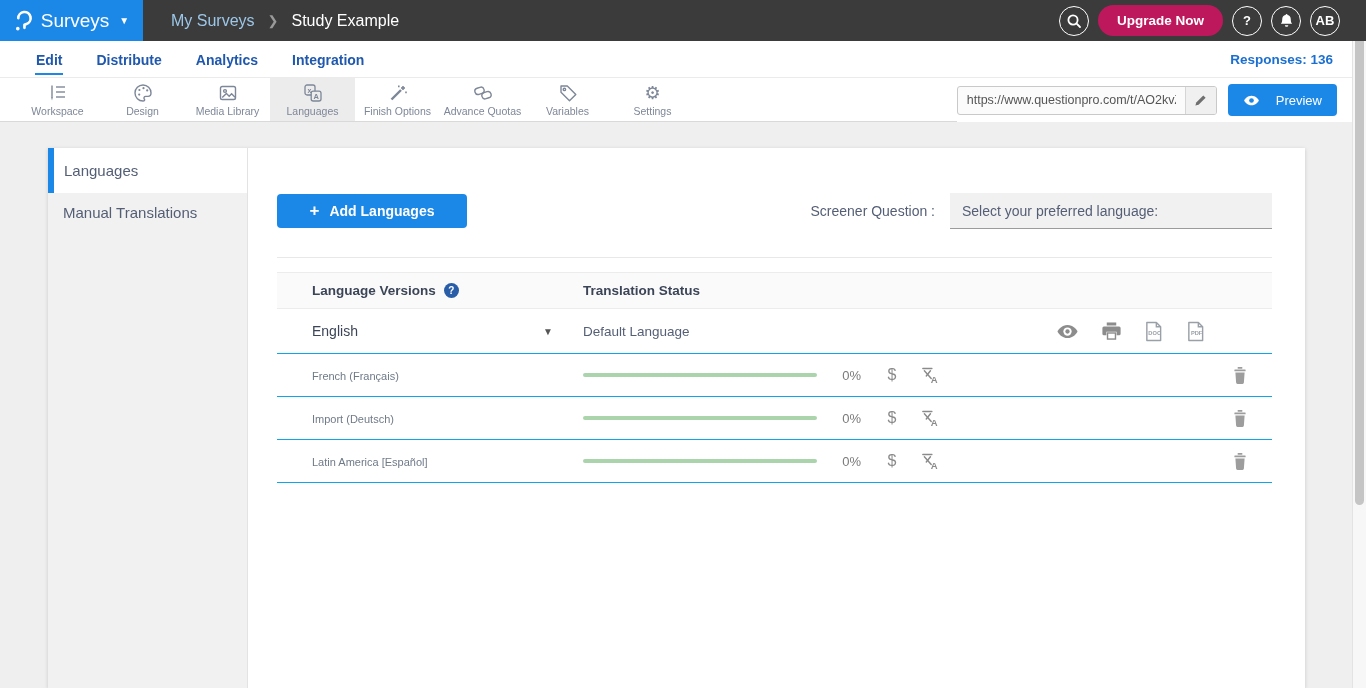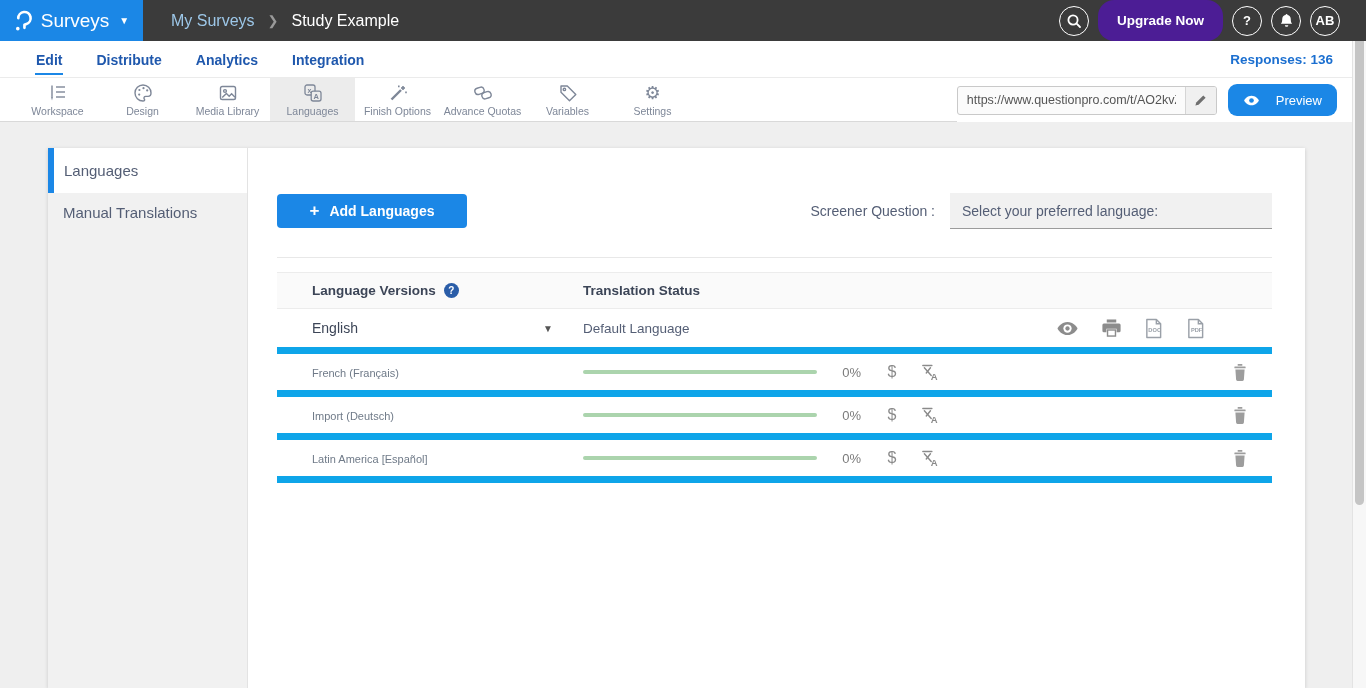--- a/index.html
+++ b/index.html
@@ -14,40 +14,40 @@
   .topbar { height:41px; background:#3b3b3b; display:flex; align-items:center; position:relative; z-index:5; }
   .brand { width:143px; height:41px; background:#1b87e6; display:flex; align-items:center; justify-content:center; gap:8px; color:#fff; cursor:pointer; }
   .brand-label { font-size:19px; }
   .brand-caret { font-size:10px; margin-left:2px; }
   .breadcrumb { display:flex; align-items:center; margin-left:28px; font-size:16px; }
   .crumb-parent { color:#9dc7e8; cursor:pointer; }
   .crumb-sep { color:#9a9a9a; margin:0 13px; font-size:13px; }
   .crumb-current { color:#ffffff; }
   .top-actions { margin-left:auto; display:flex; align-items:center; gap:9px; margin-right:26px; }
   .circle-btn { width:30px; height:30px; border:1.7px solid #fff; border-radius:50%; display:flex; align-items:center; justify-content:center; color:#fff; font-weight:bold; font-size:13px; background:transparent; cursor:pointer; flex-shrink:0; }
-  .upgrade-btn { background:#4c1d95; color:#fff; font-weight:bold; font-size:13.5px; height:41px; padding:0 19px; border-radius:16px; border:none; cursor:pointer; font-family:inherit; }
+  .upgrade-btn { background:#be185d; color:#fff; font-weight:bold; font-size:13.5px; height:31px; padding:0 19px; border-radius:16px; border:none; cursor:pointer; font-family:inherit; }
 
   
   .tabrow { height:37px; background:#fff; display:flex; align-items:center; padding-left:19px; border-bottom:1px solid #ececec; position:relative; }
   .tab { font-size:14px; font-weight:bold; color:#1f58ad; margin:0 16px; cursor:pointer; padding:9px 1px 7px; }
   .tab.active { border-bottom:2px solid #1b87e6; padding-bottom:5px; }
   .responses { margin-left:auto; margin-right:33px; color:#1b6fd0; font-size:13.5px; font-weight:bold; }
 
   
   .toolbar { height:44px; background:#fff; display:flex; align-items:stretch; padding-left:15px; border-bottom:1px solid #d9d9d9; box-shadow:0 1px 2px rgba(0,0,0,.07); position:relative; }
   .tool { width:85px; display:flex; flex-direction:column; align-items:center; justify-content:center; gap:2px; color:#7e8798; cursor:pointer; }
   .tool.active { background:#ececec; }
   .tool svg, .tool .uglyph { height:20px; display:block; }
   .uglyph { font-size:18px; line-height:20px; }
   .tlabel { font-size:10.5px; color:#7e8798; white-space:nowrap; }
   .toolbar-right { position:absolute; right:0; top:0; height:44px; display:flex; align-items:center; gap:11px; padding-right:29px; background:#fff; }
   .url-group { display:flex; align-items:stretch; border:1px solid #c9c9c9; border-radius:3px; overflow:hidden; height:29px; background:#fbfbfb; }
   .url-input { border:none; outline:none; background:transparent; width:227px; padding:0 9px; font-size:12.5px; color:#555; font-family:inherit; }
   .url-edit { width:31px; background:#f0f0f0; border:none; border-left:1px solid #d5d5d5; display:flex; align-items:center; justify-content:center; color:#666; cursor:pointer; }
-  .preview-btn { height:29px; background:#1b87e6; color:#fff; border:none; border-radius:9px; font-size:13px; display:flex; align-items:center; gap:16px; padding:16px 15px; cursor:pointer; font-family:inherit; }
+  .preview-btn { height:29px; background:#1b87e6; color:#fff; border:none; border-radius:4px; font-size:13px; display:flex; align-items:center; gap:16px; padding:16px 15px; cursor:pointer; font-family:inherit; }
 
   
   .content { position:absolute; top:122px; left:0; width:1352px; bottom:0; background:#efefef; }
   .card { position:absolute; left:48px; top:26px; width:1257px; bottom:0; background:#fff; box-shadow:0 1px 4px rgba(0,0,0,.16); display:flex; }
 
   .sidebar { width:200px; flex-shrink:0; border-right:1px solid #e3e3e3; display:flex; flex-direction:column; }
   .side-active { height:45px; display:flex; align-items:center; border-left:6px solid #1b87e6; padding-left:10px; background:#fff; color:#545e75; font-size:15px; cursor:pointer; }
   .side-rest { background:#f1f1f1; flex:1; }
   .side-item { height:39px; line-height:39px; padding-left:15px; color:#545e75; font-size:15px; position:relative; cursor:pointer; }
   .red-underline { position:absolute; left:14px; bottom:5px; width:125px; height:3px; background:#cf1212; }
@@ -57,21 +57,21 @@
   .add-plus { font-size:17px; font-weight:bold; margin-top:-1px; }
   .screener { position:absolute; top:45px; right:33px; display:flex; align-items:center; }
   .screener-label { font-size:14px; color:#545e75; margin-right:15px; }
   .screener-select { width:322px; height:36px; background:#f1f1f1; border-bottom:1px solid #9b9b9b; font-size:14px; color:#545e75; display:flex; align-items:center; padding-left:12px; cursor:pointer; }
   .divider { position:absolute; top:109px; left:29px; right:33px; height:1px; background:#e8e8e8; }
 
   .table { position:absolute; top:124px; left:29px; right:33px; }
   .thead { height:37px; background:#fafafa; border-top:1px solid #ececec; border-bottom:1px solid #ececec; display:flex; align-items:center; font-size:13.5px; font-weight:bold; color:#3c4557; }
   .th-name { width:306px; padding-left:35px; display:flex; align-items:center; gap:8px; }
   .help-badge { width:15px; height:15px; border-radius:50%; background:#2a5da8; color:#fff; font-size:10px; font-weight:bold; display:flex; align-items:center; justify-content:center; cursor:pointer; }
-  .trow { border-bottom:7px solid #0ea5e9; display:flex; align-items:center; font-size:13.5px;justify-content:center; }
+  .trow { border-bottom:1px solid #0ea5e9; display:flex; align-items:center; font-size:13.5px;justify-content:center; }
   .trow.default { height:45px; }
   .trow.lang { height:43px; }
   .cell-name { width:306px; padding-left:35px; position:relative; }
   .default-name { color:#3c4557; font-size:14px; }
   .caret { position:absolute; right:30px; top:50%; transform:translateY(-50%); color:#555; font-size:10px; cursor:pointer; }
   .cell-status { flex:1; display:flex; align-items:center; color:#545e75; }
   .doc-icons { margin-left:auto; display:flex; align-items:center; gap:23px; margin-right:67px; color:#8c8c8c; }
   .doc-icons .icon-btn { cursor:pointer; display:flex; align-items:center; }
   .lang-name { color:#6f7a88; font-size:11px; }
   .progress { width:234px; height:4px; border-radius:2px; background:#abd4ad; }

